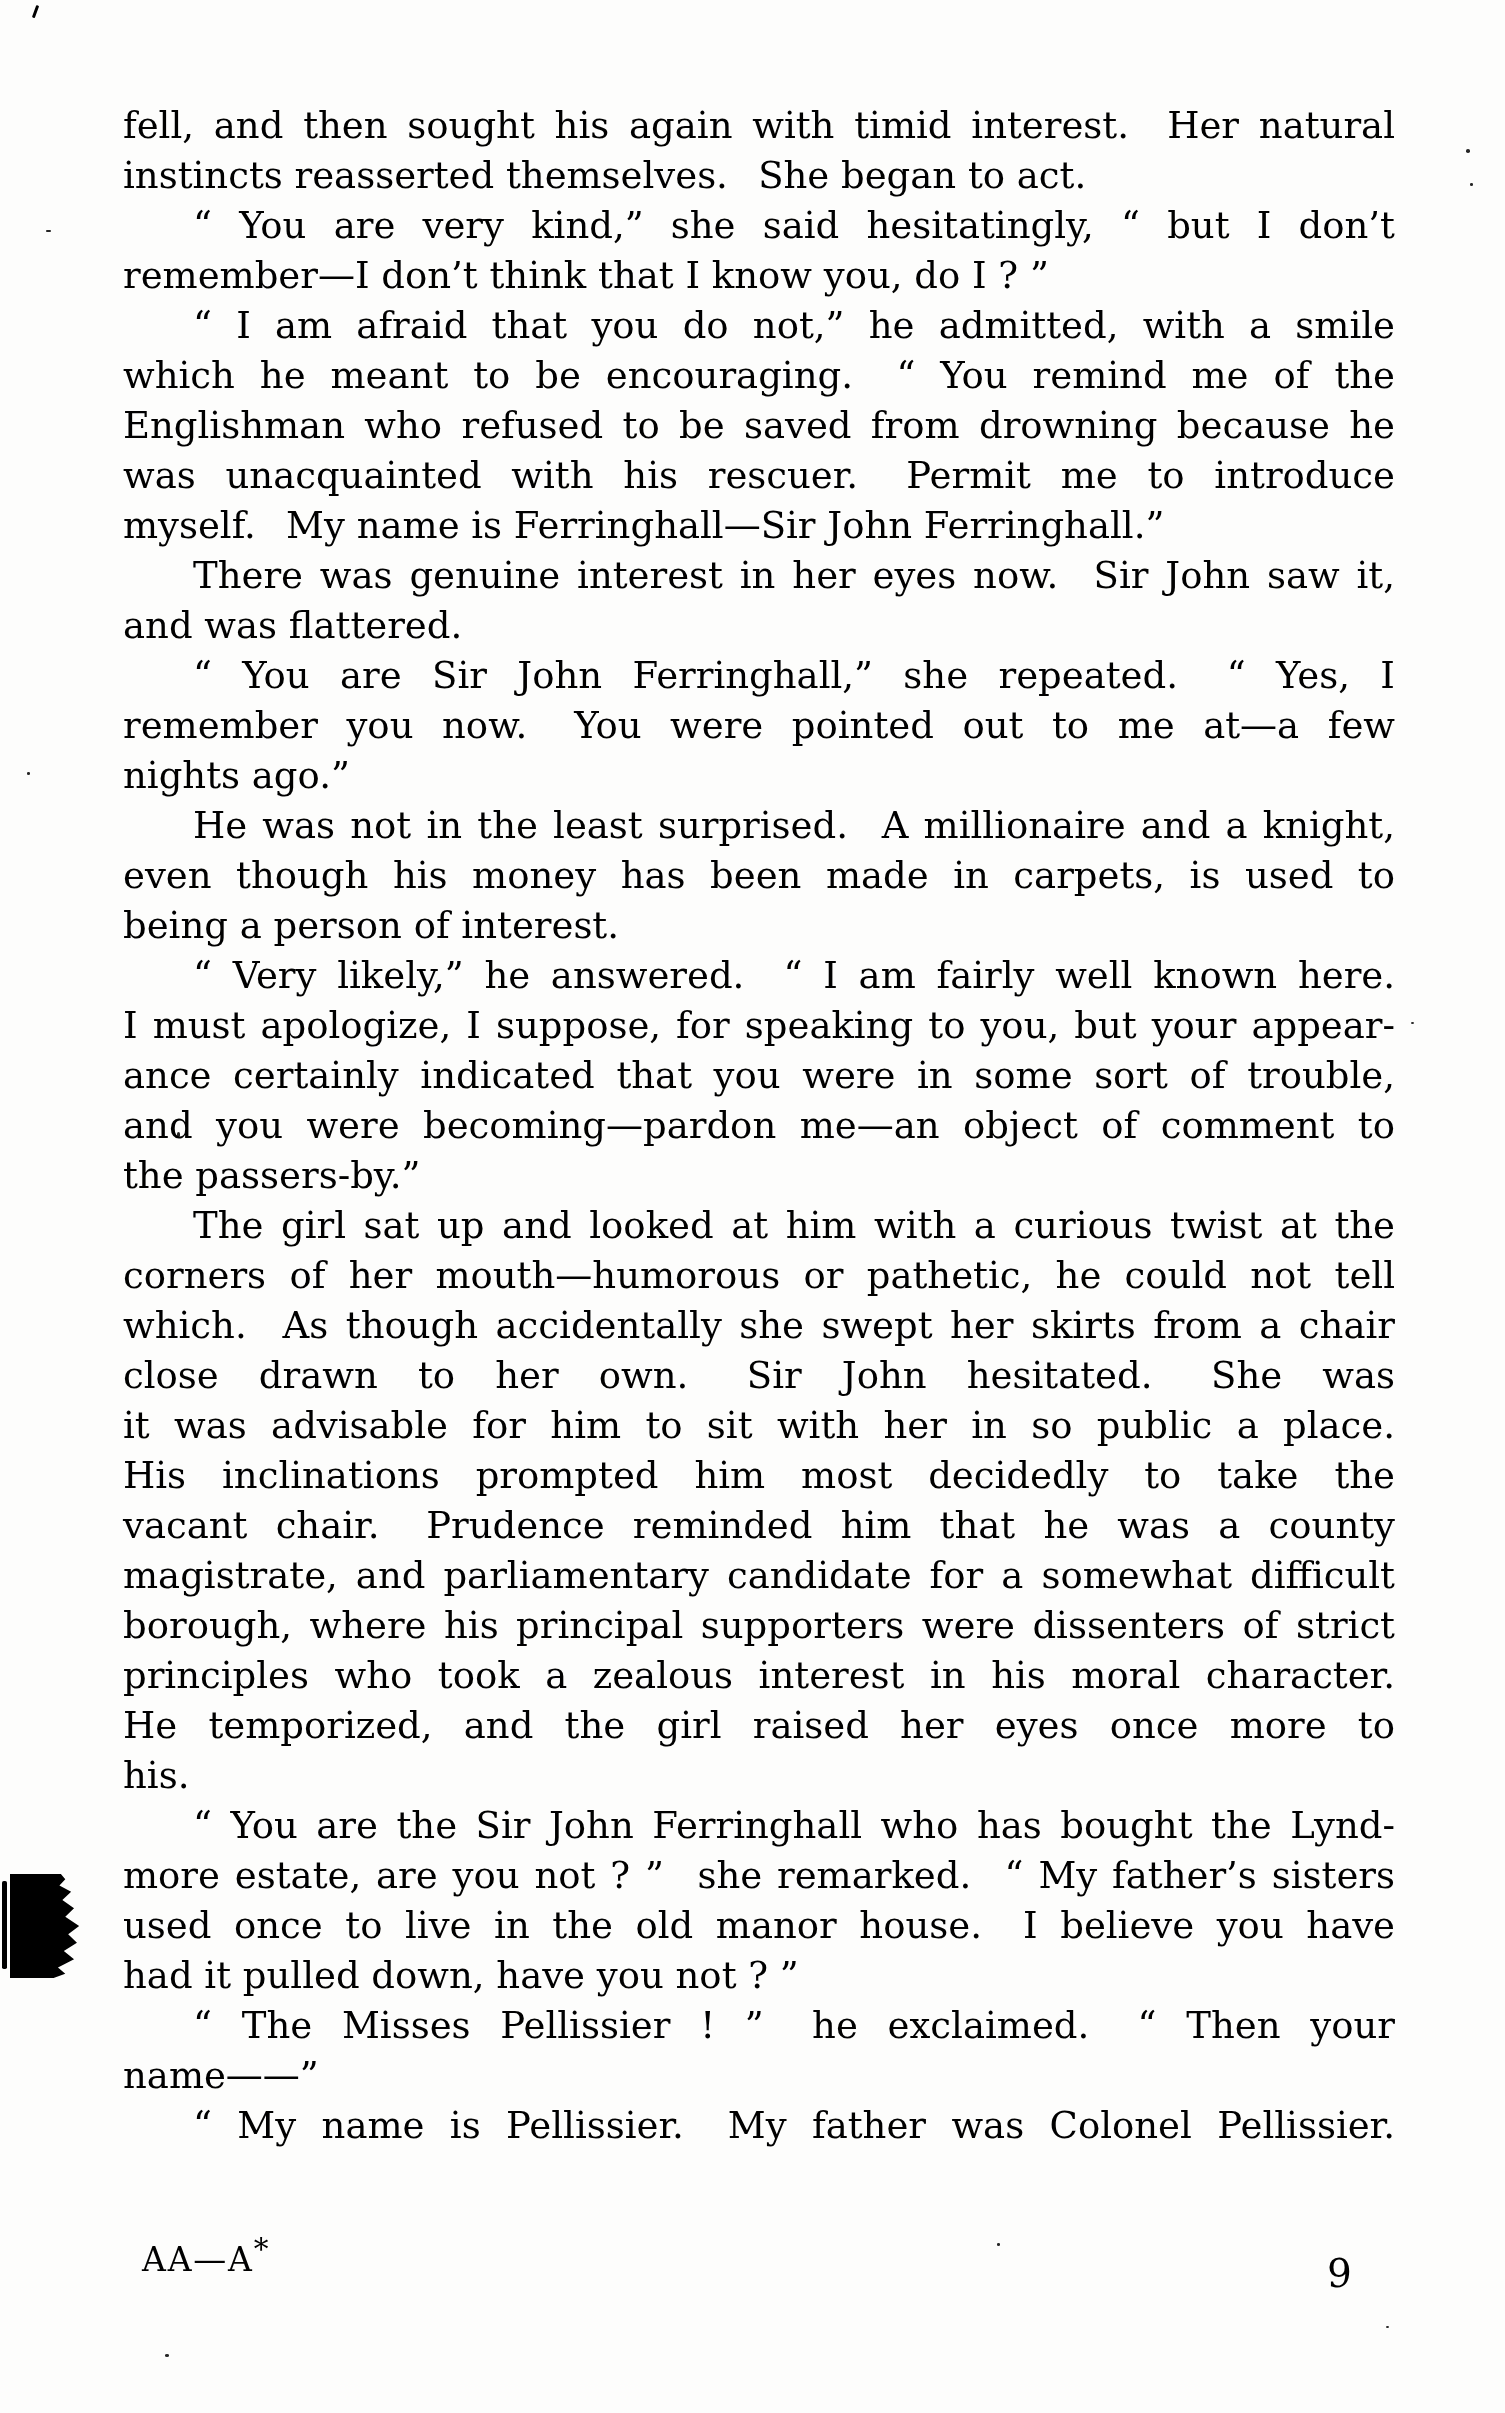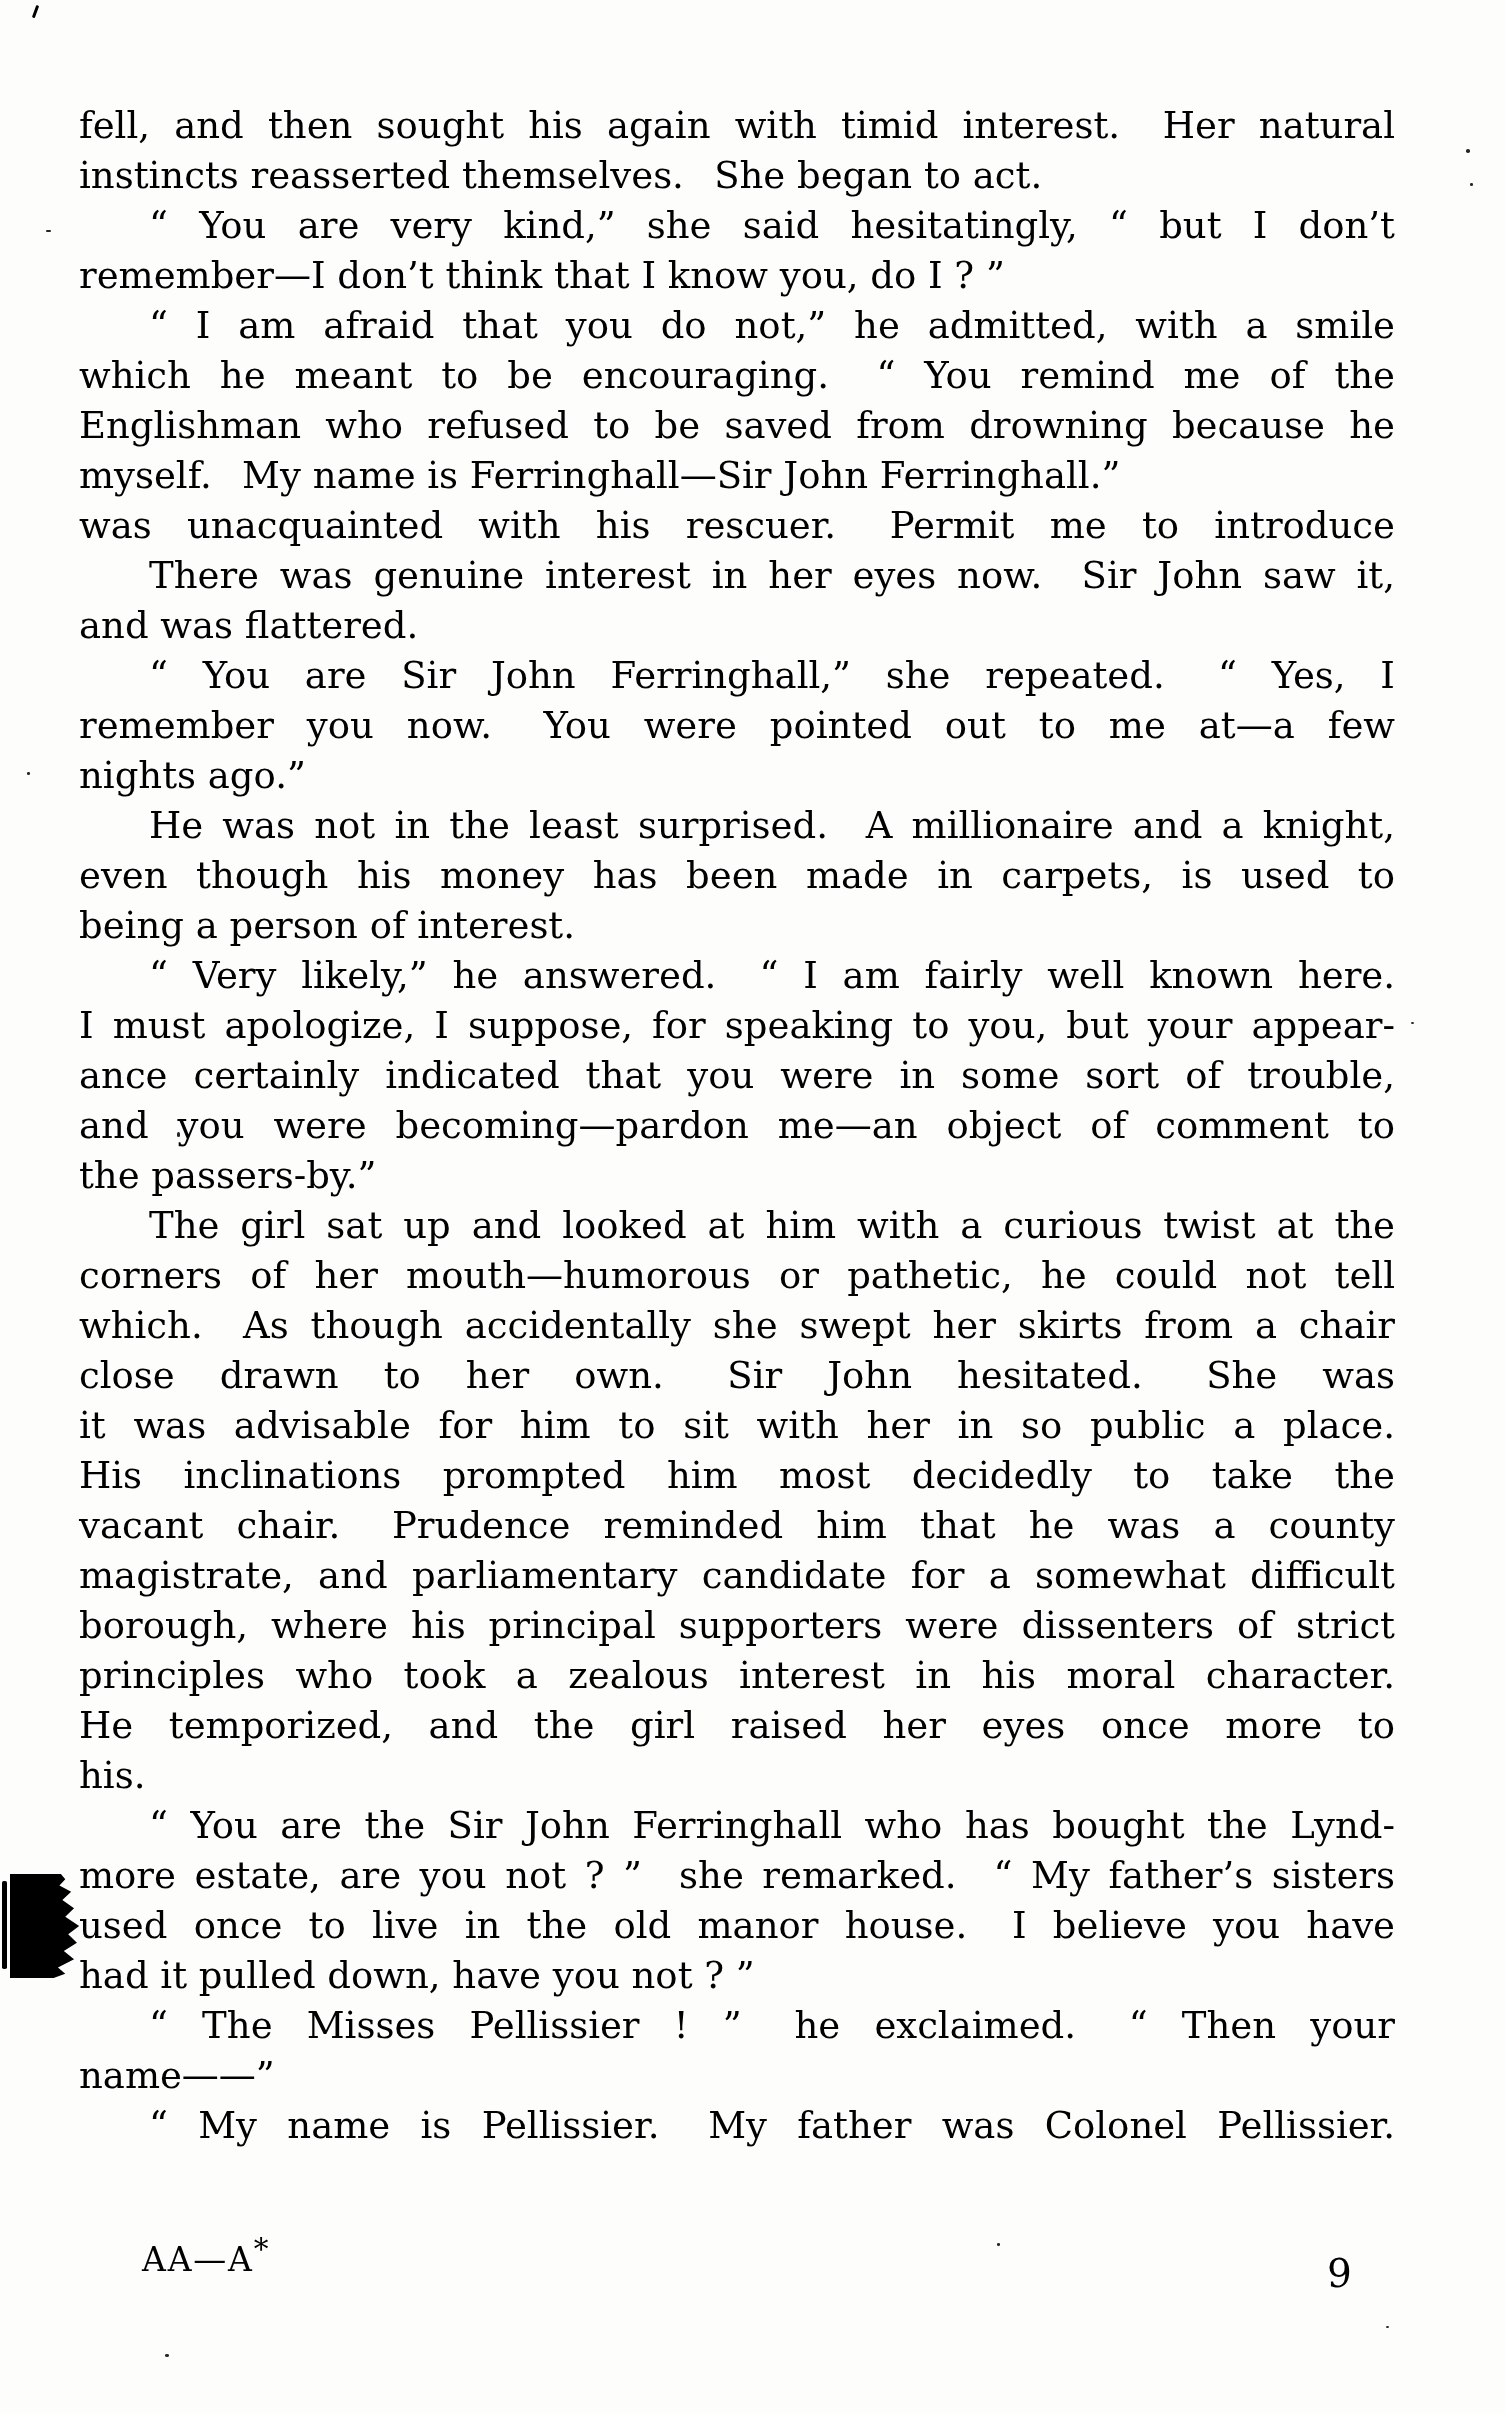--- a/index.html
+++ b/index.html
@@ -15,21 +15,21 @@
   }
   .page{
     position:relative;width:1505px;height:2413px;overflow:hidden;
     background:var(--paper);
   }
   .text-block{
     position:absolute;left:79px;top:101px;width:1316px;
     font-size:37px;line-height:50px;
     color:var(--ink);
   }
-  .ln{height:50px;}
+  .ln{height:50px;margin-left:44px;}
   .j{text-align:justify;text-align-last:justify;}
   .e{text-align:center;text-align-last:left;}
   .in{text-indent:70px;}
   .footer-sig{
     position:absolute;left:142px;top:2240px;
     font-size:33px;letter-spacing:1.8px;color:var(--ink);text-align:right;
   }
   .footer-sig .ast{
     font-size:29.5px;position:relative;top:-11.6px;letter-spacing:0;
   }
@@ -68,22 +68,22 @@
 <div class="page">
 
   <div class="text-block">
     <div class="ln j">fell, and then sought his again with timid interest.  Her natural</div>
     <div class="ln e">instincts reasserted themselves.  She began to act.</div>
     <div class="ln j in">“ You are very kind,” she said hesitatingly, “ but I don’t</div>
     <div class="ln e">remember—I don’t think that I know you, do I ? ”</div>
     <div class="ln j in">“ I am afraid that you do not,” he admitted, with a smile</div>
     <div class="ln j">which he meant to be encouraging.  “ You remind me of the</div>
     <div class="ln j">Englishman who refused to be saved from drowning because he</div>
+    <div class="ln j">was unacquainted with his rescuer.  Permit me to introduce</div>
     <div class="ln e">myself.  My name is Ferringhall—Sir John Ferringhall.”</div>
-    <div class="ln j">was unacquainted with his rescuer.  Permit me to introduce</div>
     <div class="ln j in">There was genuine interest in her eyes now.  Sir John saw it,</div>
     <div class="ln e">and was flattered.</div>
     <div class="ln j in">“ You are Sir John Ferringhall,” she repeated.  “ Yes, I</div>
     <div class="ln j">remember you now.  You were pointed out to me at—a few</div>
     <div class="ln e">nights ago.”</div>
     <div class="ln j in">He was not in the least surprised.  A millionaire and a knight,</div>
     <div class="ln j">even though his money has been made in carpets, is used to</div>
     <div class="ln e">being a person of interest.</div>
     <div class="ln j in">“ Very likely,” he answered.  “ I am fairly well known here.</div>
     <div class="ln j">I must apologize, I suppose, for speaking to you, but your appear-</div>

